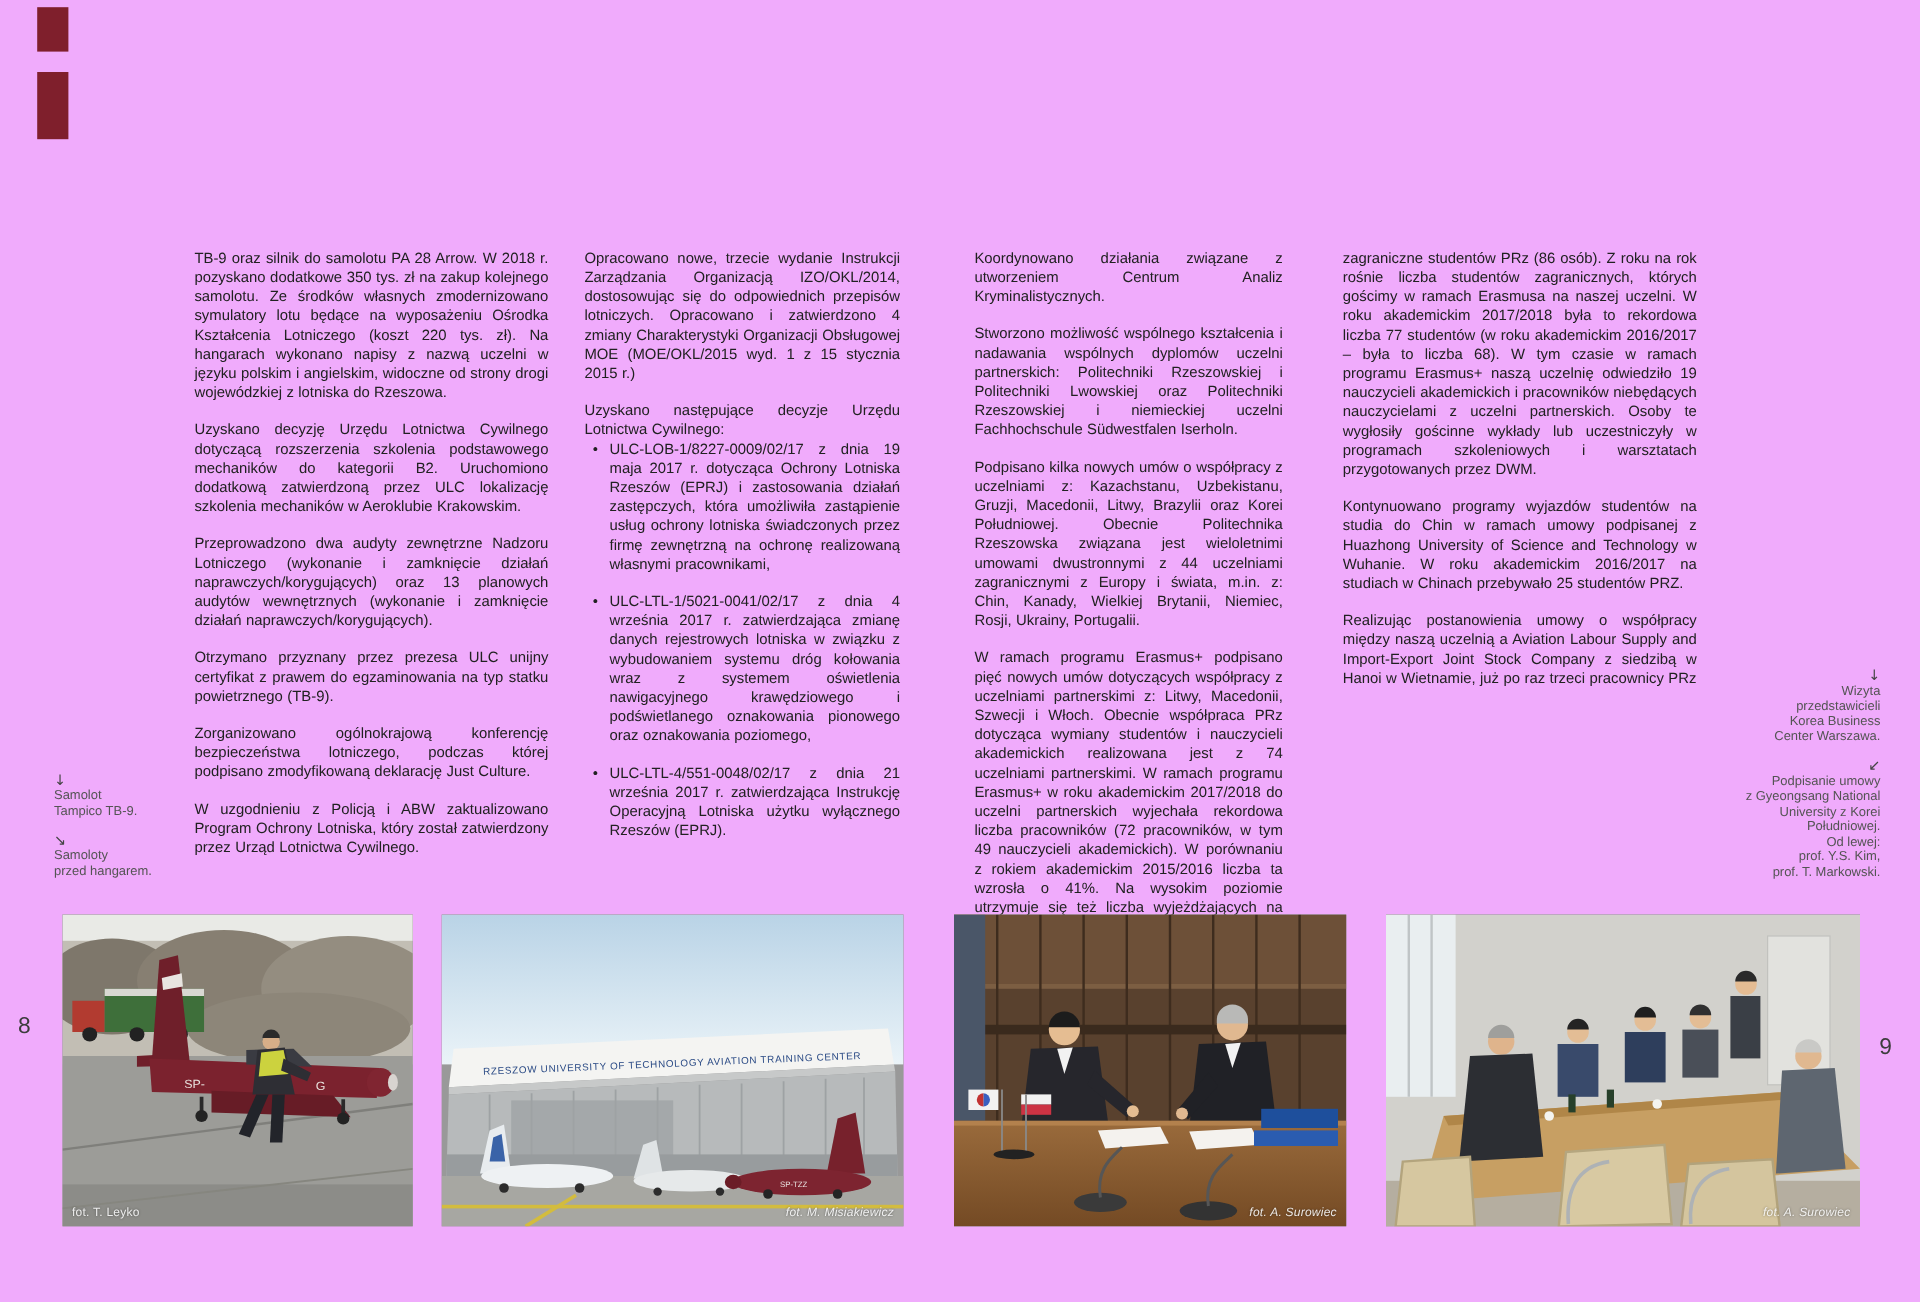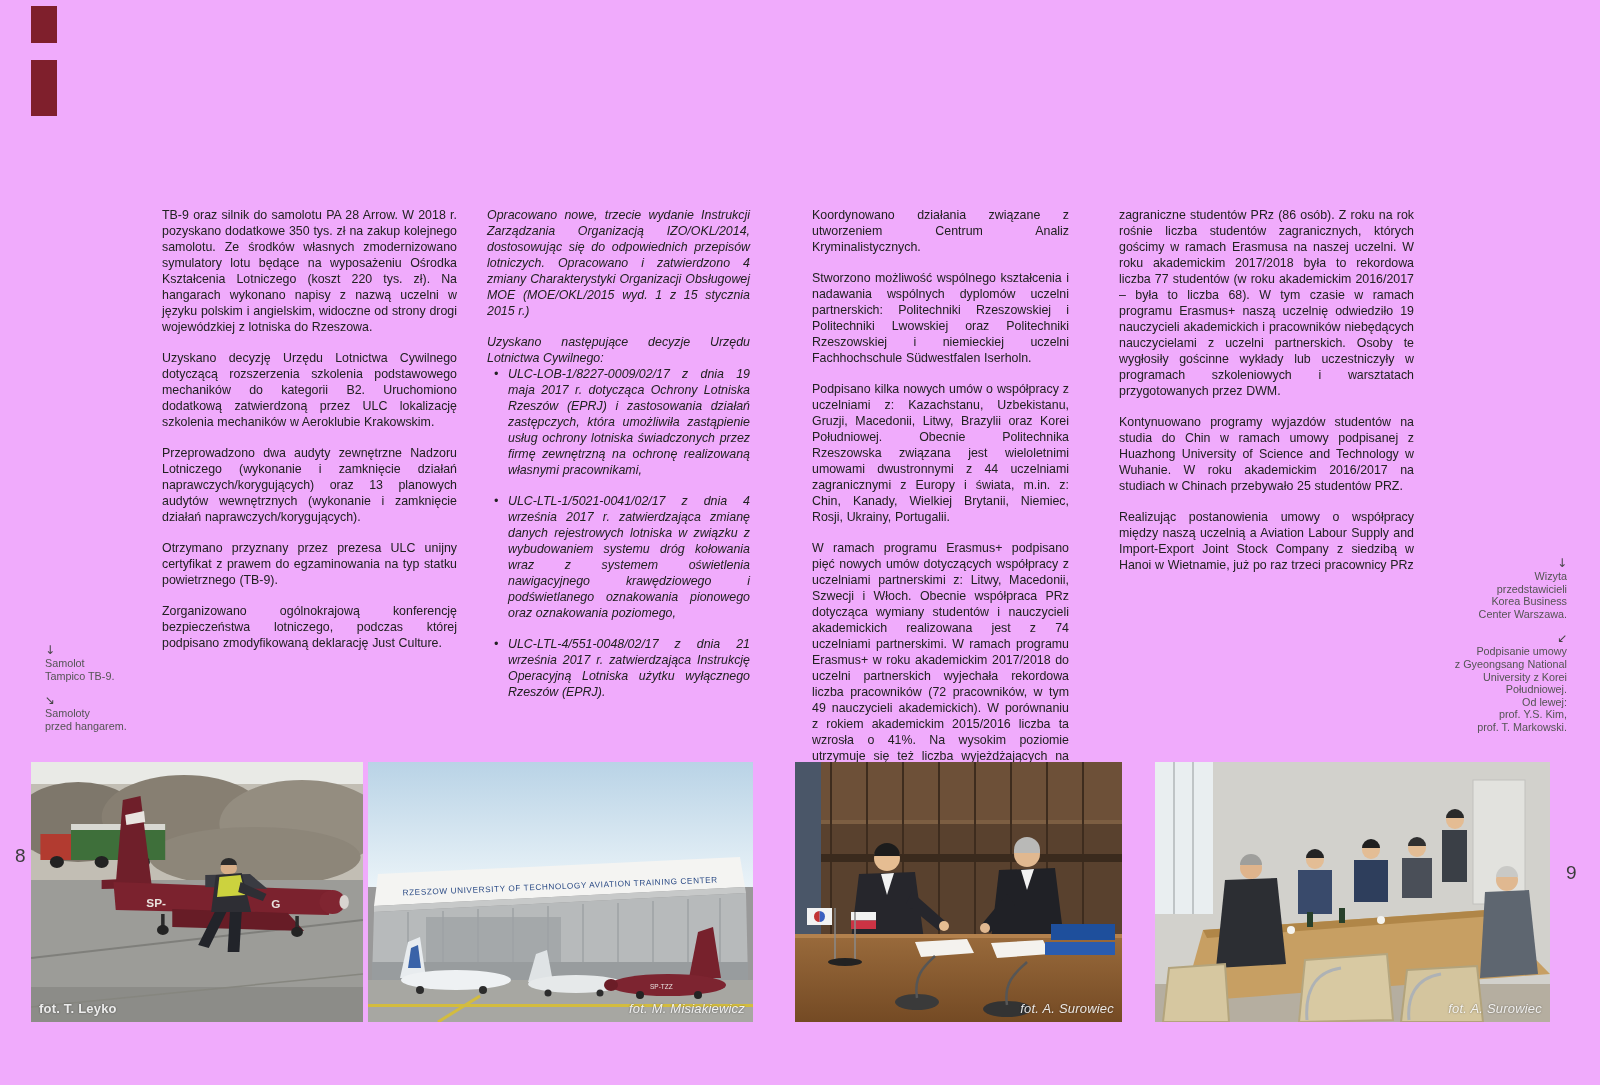--- a/index.html
+++ b/index.html
@@ -6,62 +6,63 @@
   #spread{position:relative;width:1600px;height:1085px;background:#f0abfc;overflow:hidden;
           font-family:"Liberation Sans","DejaVu Sans",sans-serif;color:#202020;}
   
   .tab{position:absolute;left:31px;width:26px;background:#7f1f2c;}
   #tab1{top:6px;height:37px;}
   #tab2{top:60px;height:56px;}
   
   .col{position:absolute;top:207px;font-size:12.4px;line-height:16px;text-align:justify;
        color:#212121;word-spacing:.02em;}
   #col1{left:162px;width:295px;}
-  #col2{left:487px;width:263px;font-style:italic;}
+  #col2{left:487px;width:263px;}
   #col3{left:812px;width:257px;}
   #col4{left:1119px;width:295px;}
   .col p{margin:0 0 15px 0;}
   .col p.tight{margin:0;}
   .bullet{position:relative;padding-left:21px;margin:0;text-align:justify;}
   .bullet::before{content:"\2022";position:absolute;left:7px;top:0;}
   
   .cap{position:absolute;font-size:10.8px;line-height:12.6px;color:#545454;}
   .cap .cap-arrow{font-family:"DejaVu Sans",sans-serif;font-size:12px;line-height:14px;color:#444;}
   #capL{left:45px;top:643px;width:110px;text-align:left;}
   #capR{right:33px;top:556px;width:140px;text-align:right;}
   .cap .grp2{margin-top:11px;}
   
   .pageno{position:absolute;font-size:19px;color:#3c3c3c;}
   #pnL{left:15px;top:845px;}
   #pnR{left:1566px;top:862px;}
   
   .photo{position:absolute;top:762px;height:260px;overflow:hidden;background:#999;}
-  #photo1{left:31px;width:332px;font-weight:bold;}
+  #photo1{left:52px;width:292px;}
   #photo2{left:368px;width:385px;}
   #photo3{left:795px;width:327px;}
   #photo4{left:1155px;width:395px;}
   .photo svg{display:block;width:100%;height:100%;}
-  .credit{position:absolute;bottom:6px;font-size:13px;letter-spacing:.2px;
+  .credit{position:absolute;bottom:6px;font-size:10px;letter-spacing:.2px;
           color:rgba(255,255,255,.88);text-shadow:0 0 2px rgba(0,0,0,.45);}
   .credit.cl{left:8px;} .credit.cr{right:8px;font-style:italic;}
 </style>
 </head>
 <body>
 
 <div id="spread">
 
   <div class="tab" id="tab1"></div>
   <div class="tab" id="tab2"></div>
 
   <div class="col" id="col1">
     <p>TB-9 oraz silnik do samolotu PA 28 Arrow. W 2018 r. pozyskano dodatkowe 350 tys. zł na zakup kolejnego samolotu. Ze środków własnych zmodernizowano symulatory lotu będące na wyposażeniu Ośrodka Kształcenia Lotniczego (koszt 220 tys. zł). Na hangarach wykonano napisy z nazwą uczelni w języku polskim i angielskim, widoczne od strony drogi wojewódzkiej z lotniska do Rzeszowa.</p>
     <p>Uzyskano decyzję Urzędu Lotnictwa Cywilnego dotyczącą rozszerzenia szkolenia podstawowego mechaników do kategorii B2. Uruchomiono dodatkową zatwierdzoną przez ULC lokalizację szkolenia mechaników w Aeroklubie Krakowskim.</p>
     <p>Przeprowadzono dwa audyty zewnętrzne Nadzoru Lotniczego (wykonanie i zamknięcie działań naprawczych/korygujących) oraz 13 planowych audytów wewnętrznych (wykonanie i zamknięcie działań naprawczych/korygujących).</p>
     <p>Otrzymano przyznany przez prezesa ULC unijny certyfikat z prawem do egzaminowania na typ statku powietrznego (TB-9).</p>
     <p>Zorganizowano ogólnokrajową konferencję bezpieczeństwa lotniczego, podczas której podpisano zmodyfikowaną deklarację Just Culture.</p>
+    <p>W uzgodnieniu z Policją i ABW zaktualizowano Program Ochrony Lotniska, który został zatwierdzony przez Urząd Lotnictwa Cywilnego.</p>
   </div>
 
   <div class="col" id="col2">
     <p>Opracowano nowe, trzecie wydanie Instrukcji Zarządzania Organizacją IZO/OKL/2014, dostosowując się do odpowiednich przepisów lotniczych. Opracowano i zatwierdzono 4 zmiany Charakterystyki Organizacji Obsługowej MOE (MOE/OKL/2015 wyd. 1 z 15 stycznia 2015 r.)</p>
     <p class="tight">Uzyskano następujące decyzje Urzędu Lotnictwa Cywilnego:</p>
     <p class="bullet">ULC-LOB-1/8227-0009/02/17 z dnia 19 maja 2017 r. dotycząca Ochrony Lotniska Rzeszów (EPRJ) i zastosowania działań zastępczych, która umożliwiła zastąpienie usług ochrony lotniska świadczonych przez firmę zewnętrzną na ochronę realizowaną własnymi pracownikami,</p>
     <p class="bullet">ULC-LTL-1/5021-0041/02/17 z dnia 4 września 2017 r. zatwierdzająca zmianę danych rejestrowych lotniska w związku z wybudowaniem systemu dróg kołowania wraz z systemem oświetlenia nawigacyjnego krawędziowego i podświetlanego oznakowania pionowego oraz oznakowania poziomego,</p>
     <p class="bullet">ULC-LTL-4/551-0048/02/17 z dnia 21 września 2017 r. zatwierdzająca Instrukcję Operacyjną Lotniska użytku wyłącznego Rzeszów (EPRJ).</p>
   </div>
 

